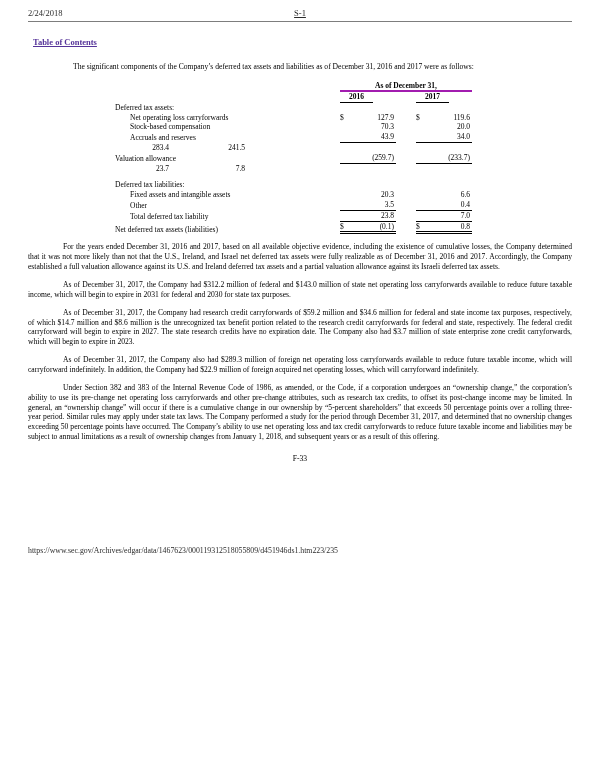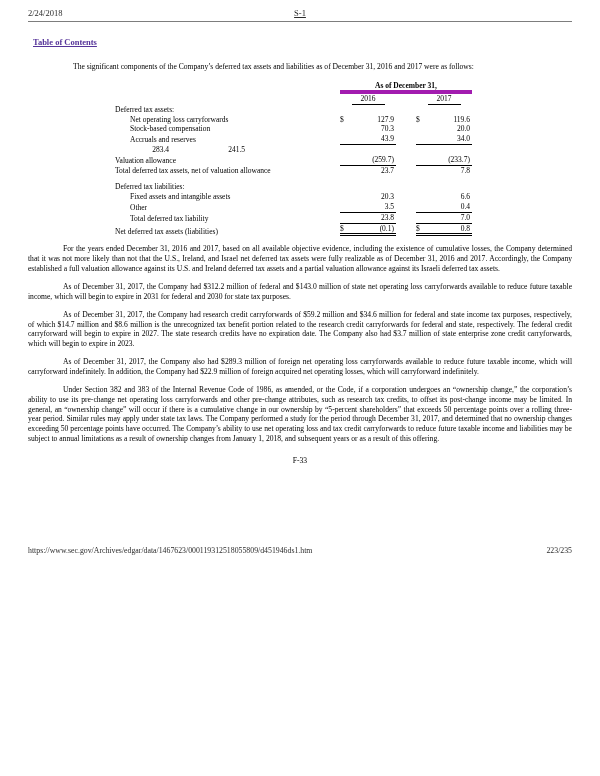--- a/index.html
+++ b/index.html
@@ -42,35 +42,35 @@
     flex:0 0 56px; width:56px; display:flex; align-items:flex-end;
     padding-right:2px; box-sizing:border-box;
   }
   .tval .dol { margin-right:auto; }
   .tval .num { text-align:right; }
   .u1 { border-bottom:1px solid #000; }
   .u2 { border-bottom:3px double #000; }
   .sp { margin-top:7px; }
   .thead-span {
     flex:0 0 132px; width:132px; text-align:center; font-weight:bold;
-    border-bottom:4px solid #a21caf; line-height:9.5px;
-  }
-  .tyear { flex:0 0 56px; width:56px; text-align:center; font-weight:normal; line-height:9.5px; }
+    border-bottom:2px solid #a21caf; line-height:9.5px;
+  }
+  .tyear { flex:0 0 56px; width:56px; font-weight:bold; line-height:9.5px; }
   .tyear .yline { display:inline-block; border-bottom:1px solid #000; padding:0 9px; }
 
   #paragraphs { margin-top:3px; }
   .para { margin:8px 0 0 0; text-indent:35px; }
 
   .pagenum { margin-top:12px; text-align:center; font-size:7.6px; text-indent:0; }
 
   
   .print-footer {
     position:absolute; bottom:13px; left:28px; right:28px;
     font-size:7.8px; color:#2b2b2b;
-    display:flex; justify-content:space-between;
+    display:flex; 
   }
 </style>
 </head>
 <body>
 
 <div class="page">
 
   <div class="print-header">
     <span class="print-date">2/24/2018</span>
     <span class="doc-type">S-1</span>
@@ -146,21 +146,20 @@
             <span class="tval u1">
               <span class="dol"></span>
               <span class="num">(259.7)</span>
             </span>
             <span class="tval u1">
               <span class="dol"></span>
               <span class="num">(233.7)</span>
             </span>
           </div>
           <div class="trow">
-            <span class="tlabel">Total deferred tax assets, net of valuation allowance</span>
             <span class="tval">
               <span class="dol"></span>
               <span class="num">23.7</span>
             </span>
             <span class="tval">
               <span class="dol"></span>
               <span class="num">7.8</span>
             </span>
           </div>
           <div class="trow sp">

